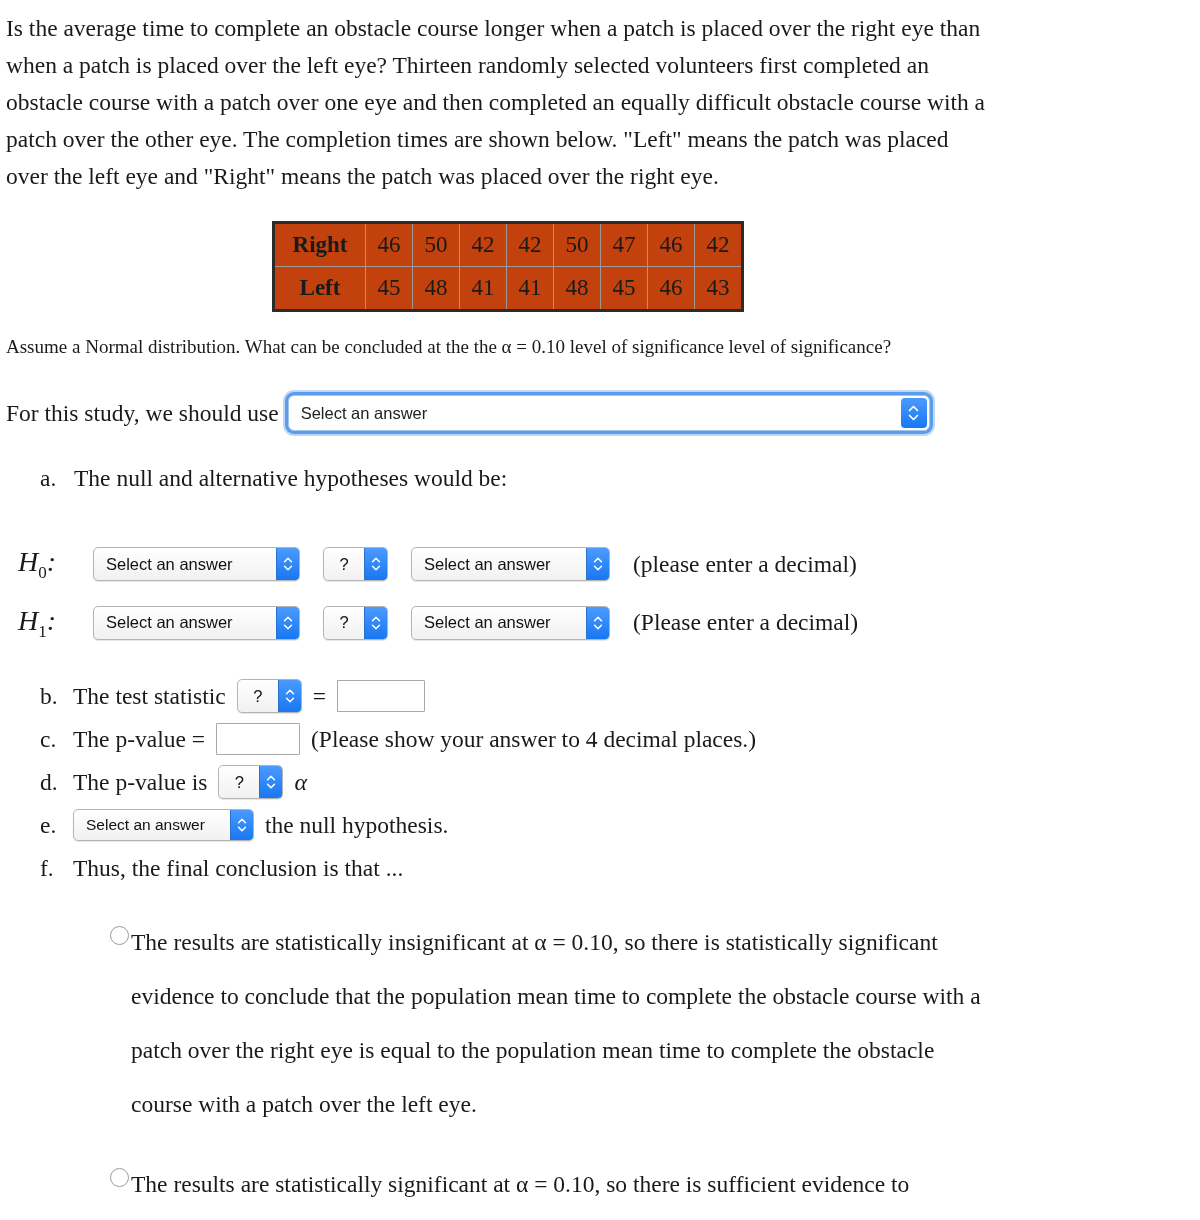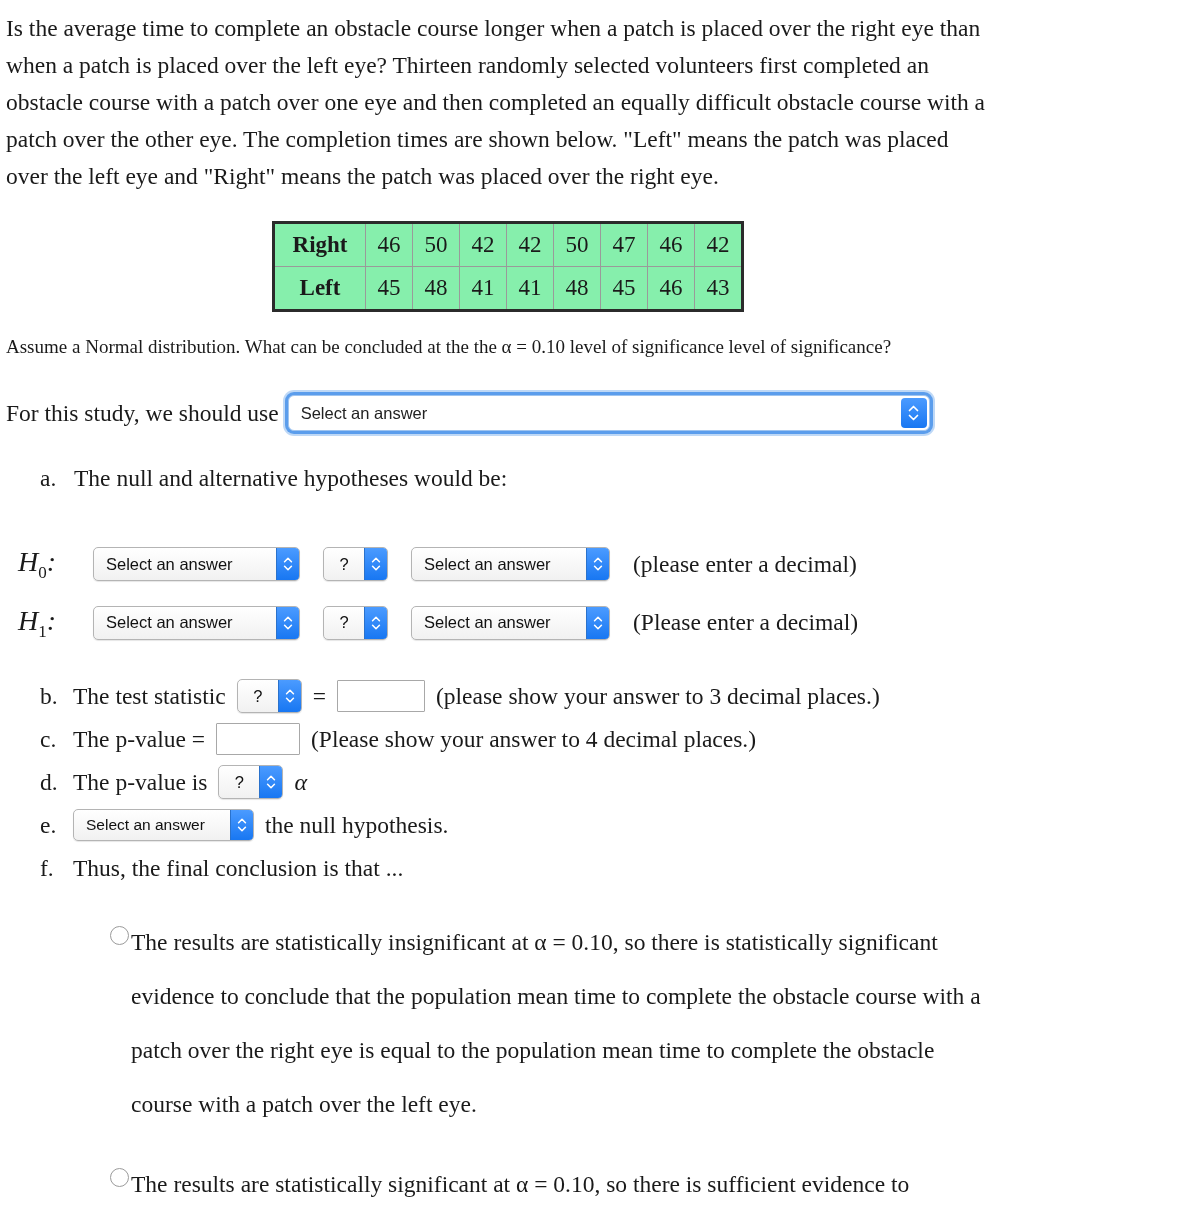--- a/index.html
+++ b/index.html
@@ -38,21 +38,21 @@
   }
   .table-title {
     font-size: 23.5px;
     font-weight: bold;
     margin-bottom: 8px;
     letter-spacing: .1px;
   }
   table.data {
     border-collapse: collapse;
     border: 3px solid #2b2b2b;
-    background: #86efac;
+    background: #c2410c;
   }
   table.data td {
     border: 1px solid #9a9a9a;
     font-size: 23px;
     text-align: center;
     padding: 8px 11px;
     min-width: 24px;
   }
   table.data td.rowhead {
     font-weight: bold;
@@ -380,21 +380,20 @@
           <svg width="10" height="6" viewBox="0 0 11 7">
               <polyline points="1.5,5.5 5.5,1.5 9.5,5.5" fill="none" stroke="#fff" stroke-width="1.8" stroke-linecap="round" stroke-linejoin="round"></polyline>
             </svg>
           <svg width="10" height="6" viewBox="0 0 11 7">
               <polyline points="1.5,1.5 5.5,5.5 9.5,1.5" fill="none" stroke="#fff" stroke-width="1.8" stroke-linecap="round" stroke-linejoin="round"></polyline>
             </svg>
         </span>
       </span>
       <span>=</span>
       <span class="tinput" title=""></span>
-      <span>(please show your answer to 3 decimal places.)</span>
     </div>
 
     <div class="step">
       <span class="marker">c.</span>
       <span>The p-value =</span>
       <span class="tinput p" title=""></span>
       <span>(Please show your answer to 4 decimal places.)</span>
     </div>
 
     <div class="step">

